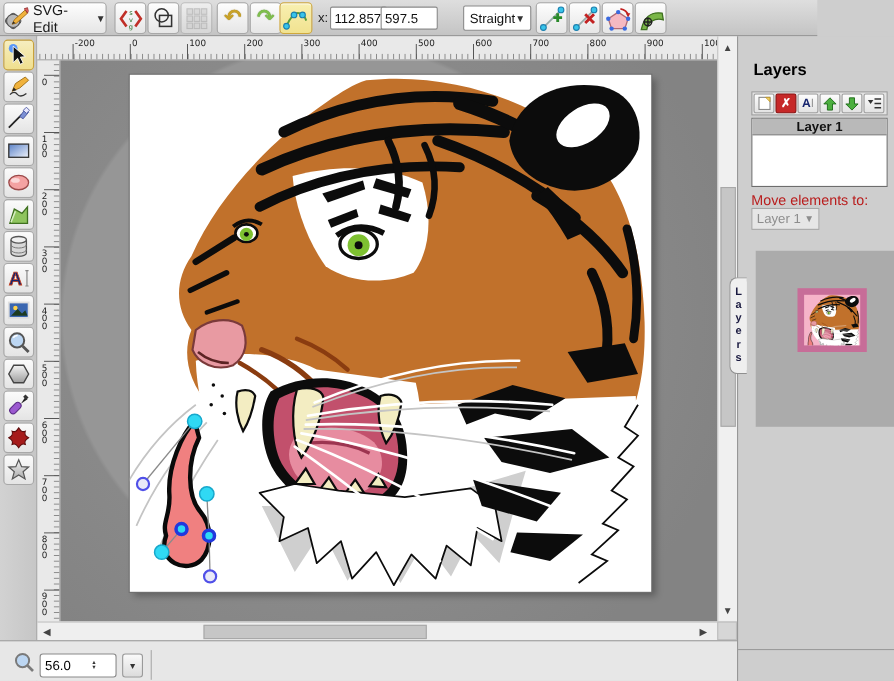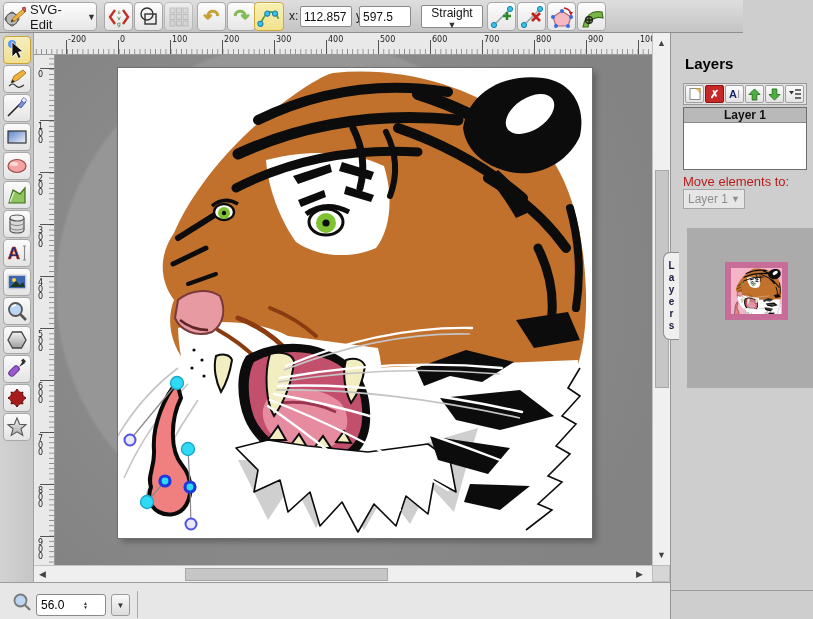--- a/index.html
+++ b/index.html
@@ -175,23 +175,23 @@
           <circle cx="4" cy="22" r="3" fill="#37c4ea" stroke="#1b7fae" stroke-width="1.2"></circle>
           <circle cx="12" cy="10" r="3" fill="#37c4ea" stroke="#1b7fae" stroke-width="1.2"></circle>
           <circle cx="21" cy="10" r="3" fill="#37c4ea" stroke="#1b7fae" stroke-width="1.2"></circle>
         </svg>
       </span>
     </div>
 
     <span class="tlabel" style="left:289px;">x:</span>
     <input class="tinput" style="left: 300px;" value="112.857">
     <span class="tlabel" style="left:356px;">y:</span>
-    <input class="tinput" style="left: 359px;" value="597.5">
-
-    <div class="tselect" style="left:421px;width:62px;flex-direction:column;">
+    <input class="tinput" style="left: 346px;" value="597.5">
+
+    <div class="tselect" style="left:421px;width:62px;">
       <span>Straight</span>
       <span class="caret">▼</span>
     </div>
 
     <div class="tbtn" style="left:487px;width:29px;">
       <span>
         <svg width="24" height="24" viewBox="0 0 24 24">
           <line x1="3" y1="21" x2="21" y2="3" stroke="#9aa" stroke-width="1.6"></line>
           <circle cx="4" cy="20" r="2.6" fill="#37c4ea" stroke="#1b7fae"></circle>
           <circle cx="20" cy="4" r="2.6" fill="#37c4ea" stroke="#1b7fae"></circle>

